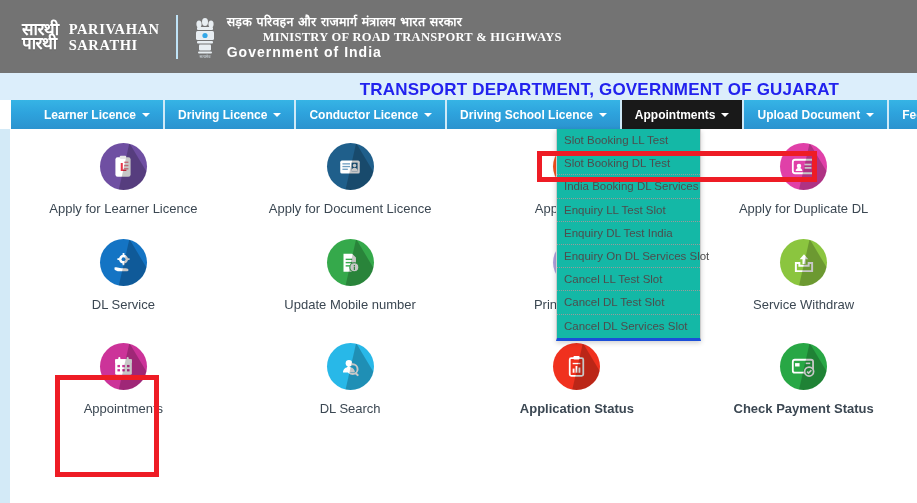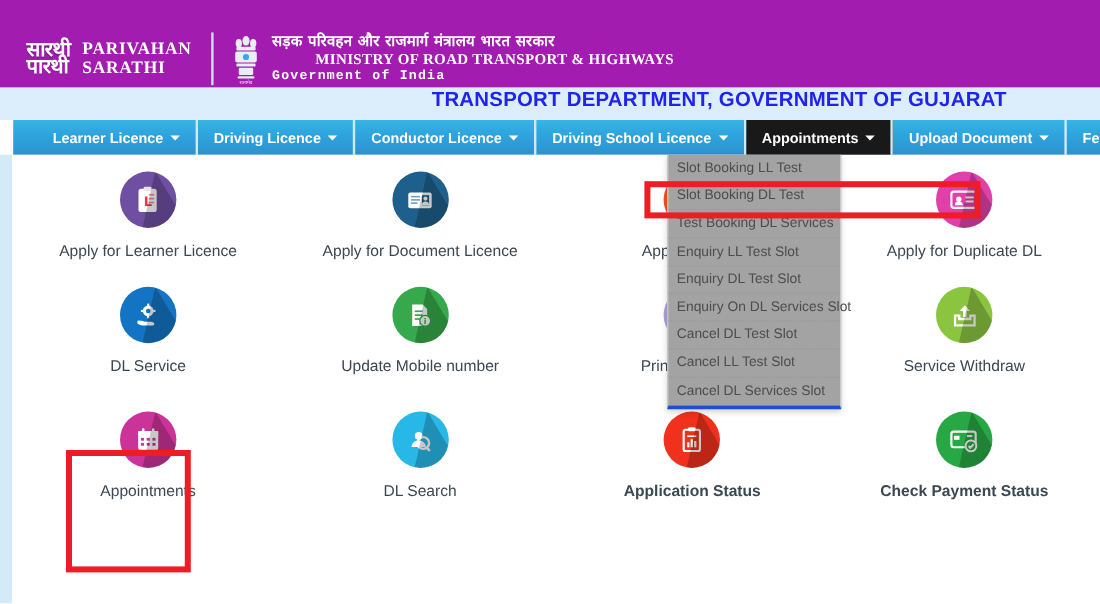--- a/index.html
+++ b/index.html
@@ -9,22 +9,22 @@
     overflow: hidden;
     background: #ffffff;
     font-family: "Liberation Sans", sans-serif;
   }
 
   #app { position: relative; width: 917px; height: 503px; background:#fff; }
 
   
   .banner {
     position: absolute; top: 0; left: 0; width: 917px; height: 73px;
-    background: #a21caf;
-    display: flex; align-items: flex-end;
+    background: #737373;
+    display: flex; align-items: center;
   }
   .banner-inner { display: flex; align-items: center; padding-left: 22px; }
 
   .sarathi-logo {
     display: flex; flex-direction: column; justify-content: center;
     line-height: 1; color:#ffffff;
   }
   .sarathi-dev {
     font-family: "DejaVu Sans", sans-serif;
     font-size: 17px; font-weight: bold; letter-spacing: -0.5px;
@@ -51,29 +51,29 @@
   .ministry .hi {
     font-family: "DejaVu Sans", sans-serif;
     font-size: 12.5px; font-weight: bold; line-height: 16px;
     letter-spacing: .2px;
   }
   .ministry .en1 {
     font-family: "Liberation Serif", serif;
     font-size: 12.5px; font-weight: bold; line-height: 15px; letter-spacing:.3px;margin-left:36px;
   }
   .ministry .en2 {
-    font-family: Liberation Mono, monospace;
-    font-size: 11px; font-weight: bold; line-height: 15px; letter-spacing: 1px;
+    font-family: Liberation Sans, sans-serif;
+    font-size: 14px; font-weight: bold; line-height: 15px; letter-spacing: 1px;
   }
 
   
   .title-strip {
     position: absolute; top: 73px; left: 0; width: 917px; height: 27px;
     background: #dceefb;
-    display: flex; align-items: flex-start; justify-content: flex-end;
+    display: flex; align-items: flex-end; justify-content: flex-end;
   }
   .title-strip .dept-title {
     color: #2222ee;
     font-weight: bold;
     font-size: 17px;
     letter-spacing: .2px;
     padding-right: 78px;
     white-space: nowrap;
   }
 
@@ -150,21 +150,21 @@
     background: rgba(0,0,0,.22);
     clip-path: polygon(38% 0, 100% 62%, 100% 100%, 0 100%);
     pointer-events:none;
   }
 
   
   .dropdown {
     position: absolute;
     left: 556px; top: 129px;
     width: 145px;
-    background: #a3a3a3;
+    background: #14b8a6;
     border: 1px solid #cccccc;
     border-top: none;
     border-bottom: 3px solid #1b4fd8;
     box-shadow: 0 2px 5px rgba(0,0,0,.18);
     z-index: 40;
   }
   .dd-item {
     height: 23.2px;
     line-height: 23.2px;
     padding: 0 4px 0 7px;
@@ -459,25 +459,25 @@
           <span class="shadow-wedge"></span>
         </div>
         <div class="tile-label">Check Payment Status</div>
       </div>
     </div>
   </div>
 
   <div class="dropdown">
     <div class="dd-item">Slot Booking LL Test</div>
     <div class="dd-item">Slot Booking DL Test</div>
-    <div class="dd-item">Test Booking DL Services</div>
+    <div class="dd-item">India Booking DL Services</div>
     <div class="dd-item">Enquiry LL Test Slot</div>
-    <div class="dd-item">Enquiry DL Test Slot</div>
+    <div class="dd-item">Enquiry DL Test India</div>
     <div class="dd-item">Enquiry On DL Services Slot</div>
+    <div class="dd-item">Cancel LL Test Slot</div>
     <div class="dd-item">Cancel DL Test Slot</div>
-    <div class="dd-item">Cancel LL Test Slot</div>
     <div class="dd-item">Cancel DL Services Slot</div>
   </div>
 
   <div class="hl-box hl-menu-item"></div>
   <div class="hl-box hl-tile"></div>
 
 </div>
 
 </body></html>

